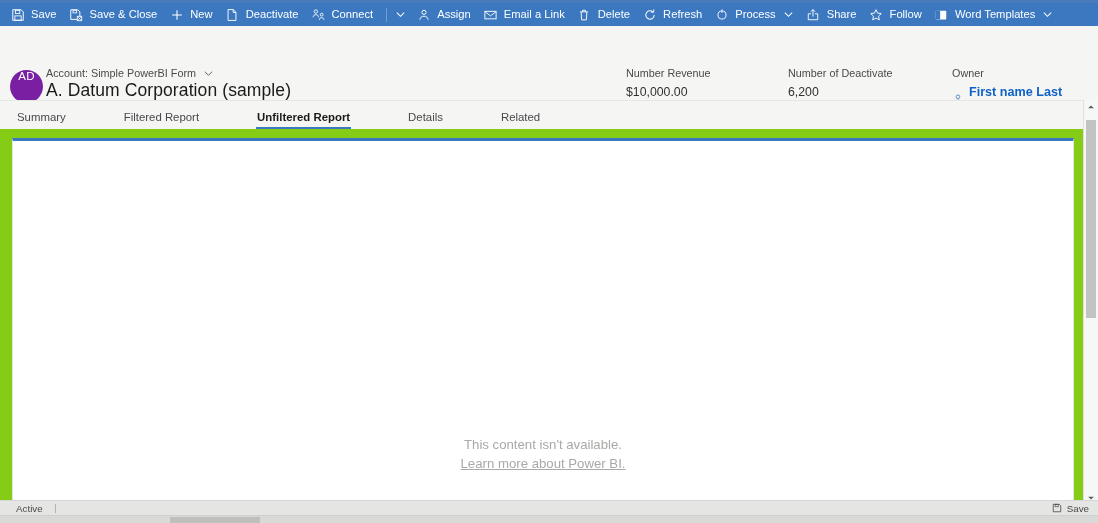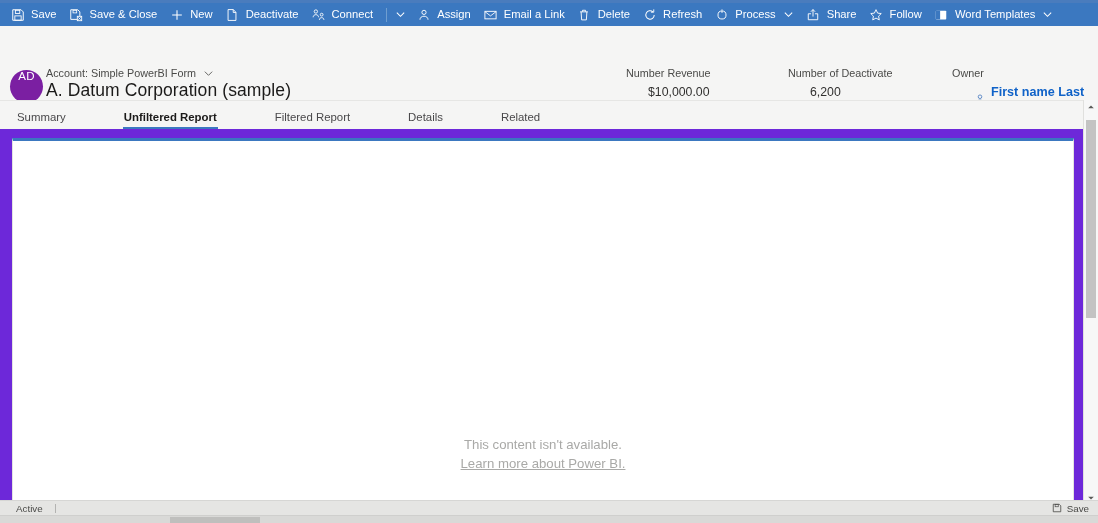--- a/index.html
+++ b/index.html
@@ -7,21 +7,21 @@
     margin: 0; padding: 0;
     width: 1098px; height: 523px;
     overflow: hidden;
     background: #f5f5f4;
     font-family: "Liberation Sans", sans-serif;
     -webkit-font-smoothing: antialiased;
   }
   #app {
     position: relative;
     width: 1098px; height: 523px;
-    background: #6d28d9;
+    background: #84cc16;
   }
 
   
   .top-strip {
     position: absolute; left: 0; top: 0;
     width: 1098px; height: 3px;
     background: #4a7cbd;
   }
 
   
@@ -102,21 +102,20 @@
   .hdr-field .fl {
     font-size: 10.8px;
     color: #4a4a48;
     display: block;
     margin-bottom: 6px;
   }
   .hdr-field .fv {
     font-size: 12.3px;
     color: #323130;
     display: block;
-    margin-left: 22px;
   }
   .hdr-field.owner .fv {
     color: #0f62c8;
     font-weight: bold;
     font-size: 12.6px;
     display: flex; align-items: center;
   }
   .hdr-field.owner .fv .pic { margin-right: 5px; display: inline-flex; }
   .req-star {
     position: absolute; left: 85px; top: 41px;
@@ -438,25 +437,25 @@
         </span>
         <span>First name Last name</span>
       </span>
     </div>
   </div>
 
   <div class="tabs">
     <div class="tab">
       <span>Summary</span>
     </div>
+    <div class="tab">
+      <span>Filtered Report</span>
+    </div>
     <div class="tab sel">
       <span>Unfiltered Report</span>
-    </div>
-    <div class="tab">
-      <span>Filtered Report</span>
     </div>
     <div class="tab">
       <span>Details</span>
     </div>
     <div class="tab">
       <span>Related</span>
     </div>
   </div>
 
   <div class="content-wrap">

